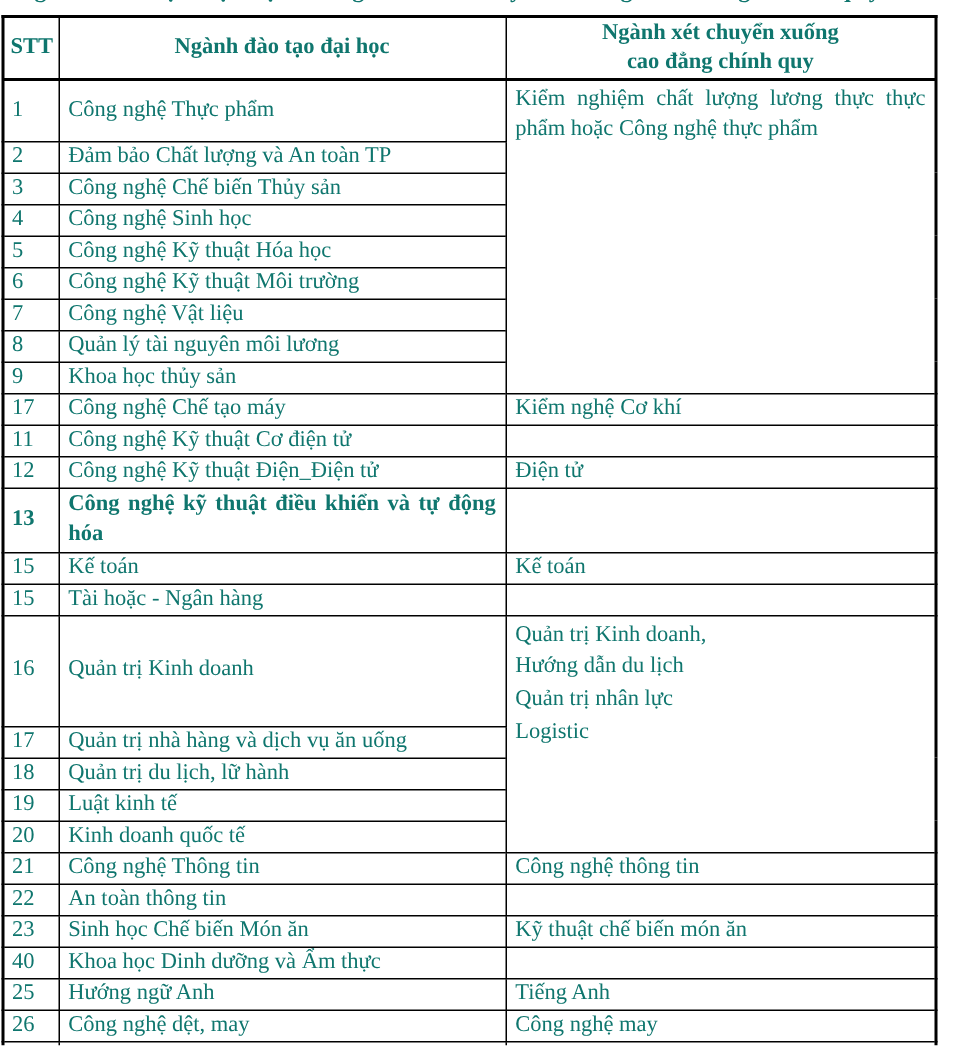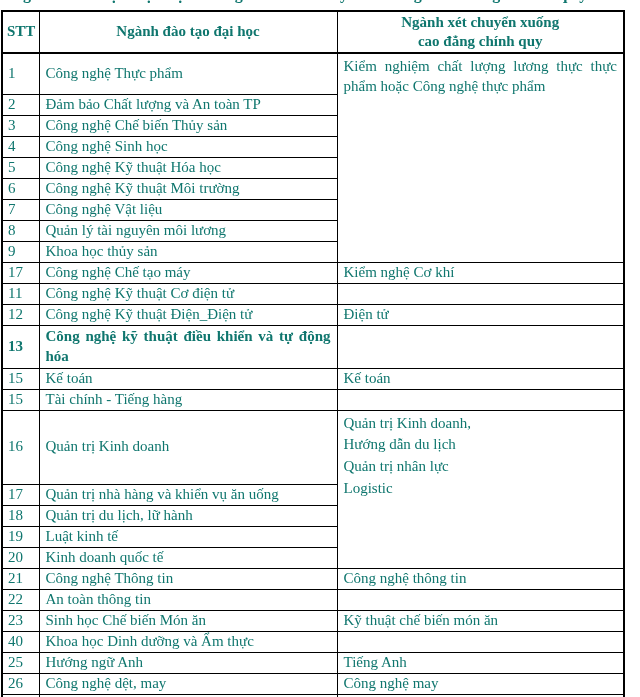--- a/index.html
+++ b/index.html
@@ -157,35 +157,35 @@
       <td class="justify">Công nghệ kỹ thuật điều khiển và tự động hóa</td>
       <td></td>
     </tr>
     <tr class="h21">
       <td class="stt">15</td>
       <td>Kế toán</td>
       <td>Kế toán</td>
     </tr>
     <tr class="h21">
       <td class="stt">15</td>
-      <td>Tài chính - Tiếng hàng</td>
+      <td>Tài hoặc - Ngân hàng</td>
       <td></td>
     </tr>
 
     <tr class="h74">
       <td class="stt">16</td>
       <td>Quản trị Kinh doanh</td>
       <td rowspan="5" class="merged-top pre loose">Quản trị Kinh doanh,
 Hướng dẫn du lịch
 Quản trị nhân lực
 Logistic</td>
     </tr>
     <tr class="h21">
       <td class="stt">17</td>
-      <td>Quản trị nhà hàng và khiển vụ ăn uống</td>
+      <td>Quản trị nhà hàng và dịch vụ ăn uống</td>
     </tr>
     <tr class="h21">
       <td class="stt">18</td>
       <td>Quản trị du lịch, lữ hành</td>
     </tr>
     <tr class="h21">
       <td class="stt">19</td>
       <td>Luật kinh tế</td>
     </tr>
     <tr class="h21">

